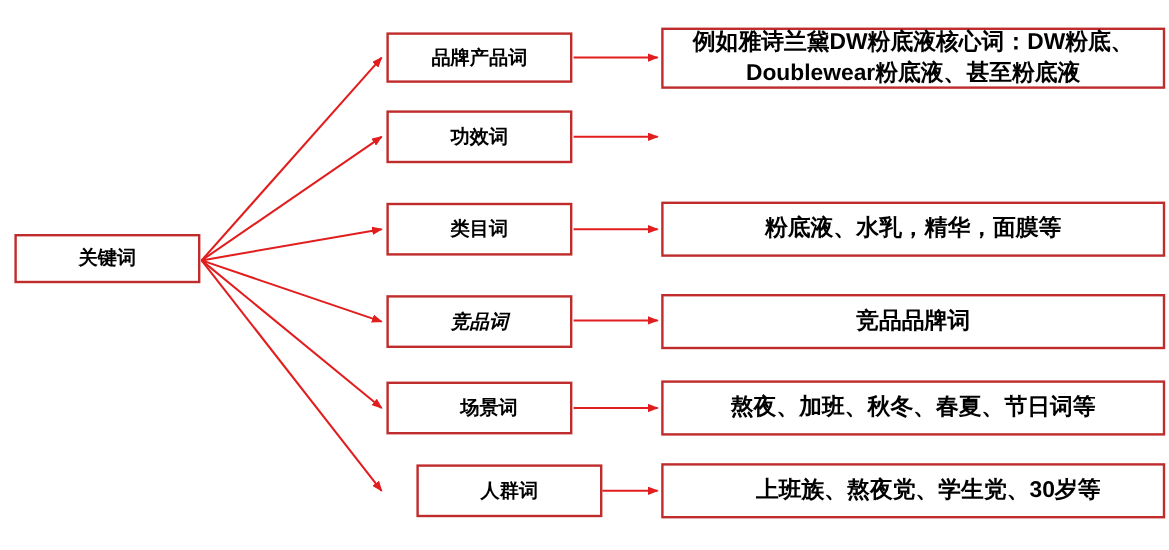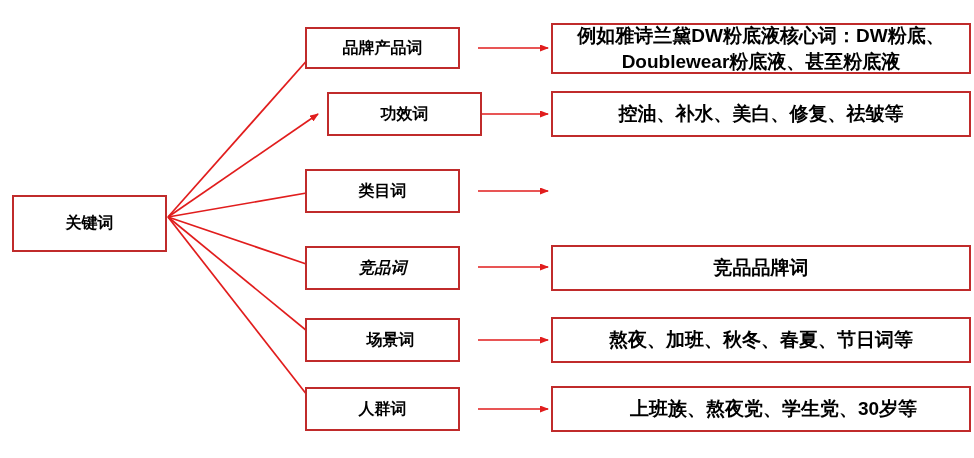--- a/index.html
+++ b/index.html
@@ -21,30 +21,30 @@
   .arrow-layer line{stroke:var(--arrow);stroke-width:1.7;}
   .node{
     position:absolute;
     border:2px solid var(--box-border);
     background:#fff;
     display:flex;align-items:center;justify-content:center;
     text-align:center;
     font-weight:bold;
     box-sizing:border-box;
   }
-  .root-node{left:12px;top:195px;width:155px;height:57px;font-size:16px;}
-  .cat{left:305px;width:155px;height:44px;font-size:16px;}
+  .root-node{left:12px;top:195px;width:155px;height:41px;font-size:16px;}
+  .cat{left:322px;width:155px;height:44px;font-size:16px;}
   .desc{left:551px;width:420px;height:46px;font-size:19px;white-space:pre-line;line-height:1.35;}
   
   .cat.r1{top:27px;height:42px;}
-  .cat.r2{top:92px;margin-left:22px;}
+  .cat.r2{top:92px;}
   .cat.r3{top:169px;font-family:Liberation Mono, monospace;}
   .cat.r4{top:246px;font-style:italic;}
   .cat.r5{top:318px;padding-left:16px;}
-  .cat.r6{top:387px;}
+  .cat.r6{top:387px;margin-left:25px;}
   .desc.r1{top:23px;height:51px;}
   .desc.r2{top:91px;}
   .desc.r3{top:168px;}
   .desc.r4{top:245px;}
   .desc.r5{top:317px;}
   .desc.r6{top:386px;padding-left:25px;}
 </style>
 </head>
 <body>
 
@@ -76,18 +76,18 @@
 
   <div class="node cat r1">品牌产品词</div>
   <div class="node cat r2">功效词</div>
   <div class="node cat r3">类目词</div>
   <div class="node cat r4">竞品词</div>
   <div class="node cat r5">场景词</div>
   <div class="node cat r6">人群词</div>
 
   <div class="node desc r1">例如雅诗兰黛DW粉底液核心词：DW粉底、
 Doublewear粉底液、甚至粉底液</div>
-  <div class="node desc r2">控油、补水、美白、修复、祛皱等</div>
+  <div class="node desc r3">粉底液、水乳，精华，面膜等</div>
   <div class="node desc r4">竞品品牌词</div>
   <div class="node desc r5">熬夜、加班、秋冬、春夏、节日词等</div>
   <div class="node desc r6">上班族、熬夜党、学生党、30岁等</div>
 
 </div>
 
 </body></html>

